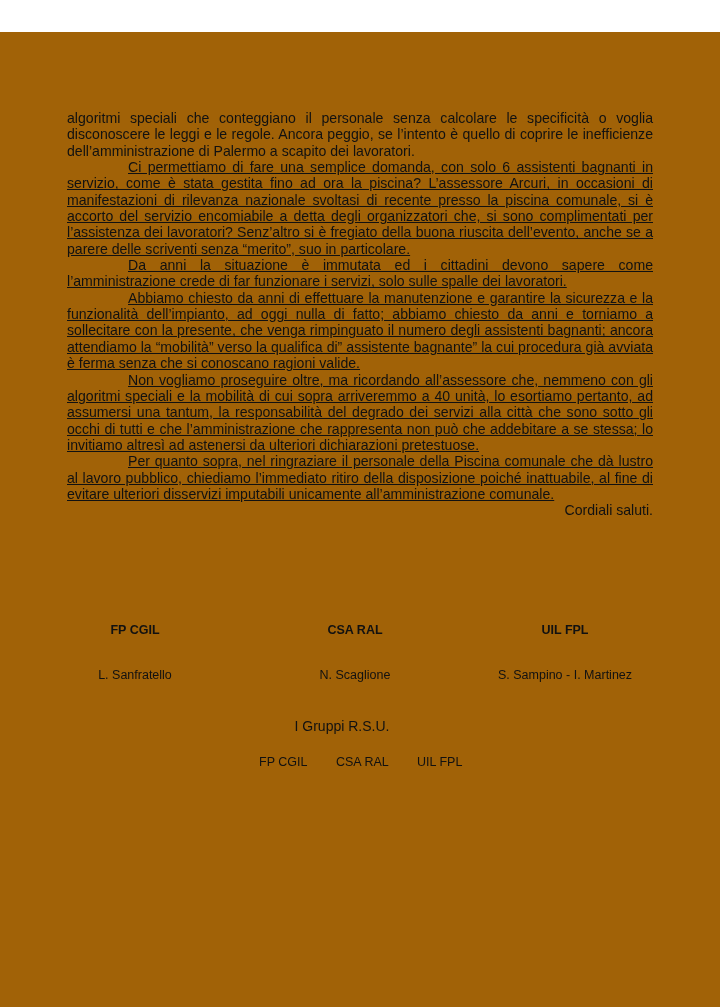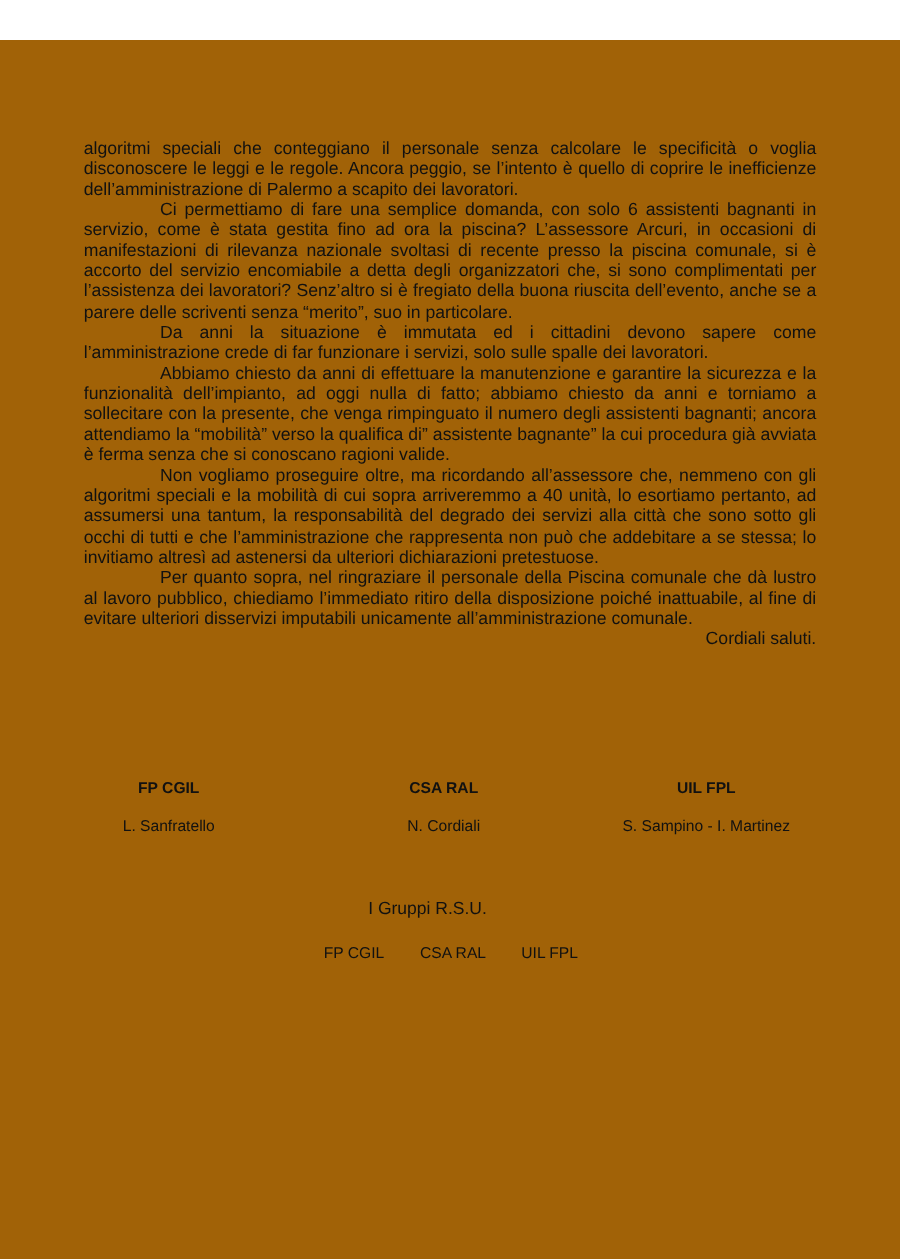--- a/index.html
+++ b/index.html
@@ -6,32 +6,32 @@
   body { width: 720px; height: 1007px; position: relative; overflow: hidden; }
   .page {
     position: absolute; left: 0; top: 0; width: 720px; height: 1007px; background: #a16207; margin-top: 32px;
   }
   .body-text {
     position: absolute; left: 67px; top: 78px; width: 586px;
     font-family: "Liberation Sans", sans-serif;
     font-size: 14.1px; line-height: 16.35px; color: #111;
   }
   .body-text p { margin: 0; text-align: justify; }
-  .body-text p.indent { text-indent: 61px; }
+  .body-text p.indent { text-indent: 61px; text-decoration: underline; }
   .body-text p.closing { text-indent: 61px; text-align: right; }
   .sig {
     font-family: "Liberation Sans", sans-serif; color: #111; font-size: 12.5px;
     position: absolute; text-align: center;
   }
   .sig.head { font-weight: bold; }
   .c1 { left: 60px; width: 150px; }
   .c2 { left: 280px; width: 150px; }
   .c3 { left: 470px; width: 190px; }
   .row1 { top: 591px; }
-  .row2 { top: 622px; }
+  .row2 { top: 636px; }
   .rsu-title { position: absolute; top: 686px; left: 242px; width: 200px; text-align: center;
     font-family: "Liberation Sans", sans-serif; font-size: 14px; color: #111; }
   .rsu-groups { position: absolute; top: 723px; left: 250px; width: 230px;
     font-family: "Liberation Sans", sans-serif; font-size: 12.5px; color: #111; }
   .rsu-groups span { position: absolute; white-space: nowrap; }
   .g1 { left: 9px; } .g2 { left: 86px; } .g3 { left: 167px; }
 </style>
 </head>
 <body>
 
@@ -44,21 +44,21 @@
     <p class="indent"> Non vogliamo proseguire oltre, ma ricordando all’assessore che, nemmeno con gli algoritmi speciali e la mobilità di cui sopra arriveremmo a 40 unità, lo esortiamo pertanto, ad assumersi una tantum, la responsabilità del degrado dei servizi alla città che sono sotto gli occhi di tutti e che l’amministrazione che rappresenta non può che addebitare a se stessa; lo invitiamo altresì ad astenersi da ulteriori dichiarazioni pretestuose.</p>
     <p class="indent">Per quanto sopra, nel ringraziare il personale della Piscina comunale che dà lustro al lavoro pubblico, chiediamo l’immediato ritiro della disposizione poiché inattuabile, al fine di evitare ulteriori disservizi imputabili unicamente all’amministrazione comunale.</p>
     <p class="closing">Cordiali saluti.</p>
   </div>
 
   <div class="sig head c1 row1">FP CGIL</div>
   <div class="sig head c2 row1">CSA RAL</div>
   <div class="sig head c3 row1">UIL FPL</div>
 
   <div class="sig c1 row2">L. Sanfratello</div>
-  <div class="sig c2 row2">N. Cordiali</div>
+  <div class="sig c2 row2">N. Scaglione</div>
   <div class="sig c3 row2">S. Sampino - I. Martinez</div>
 
   <div class="rsu-title">I Gruppi R.S.U.</div>
   <div class="rsu-groups">
     <span class="g1">FP CGIL</span>
     <span class="g2">CSA RAL</span>
     <span class="g3">UIL FPL</span>
   </div>
 </div>
 

